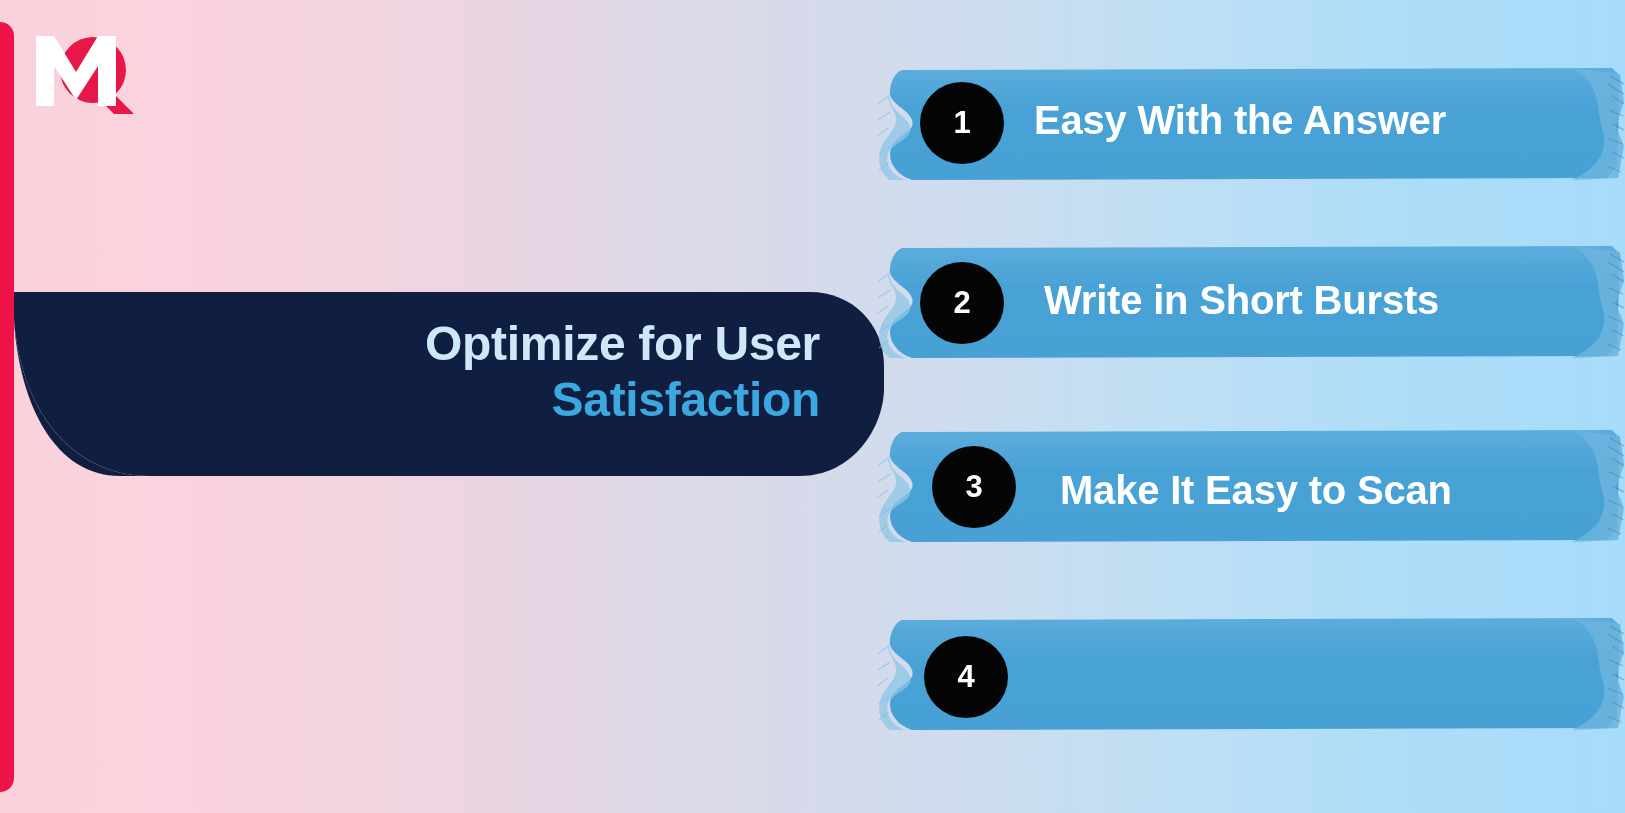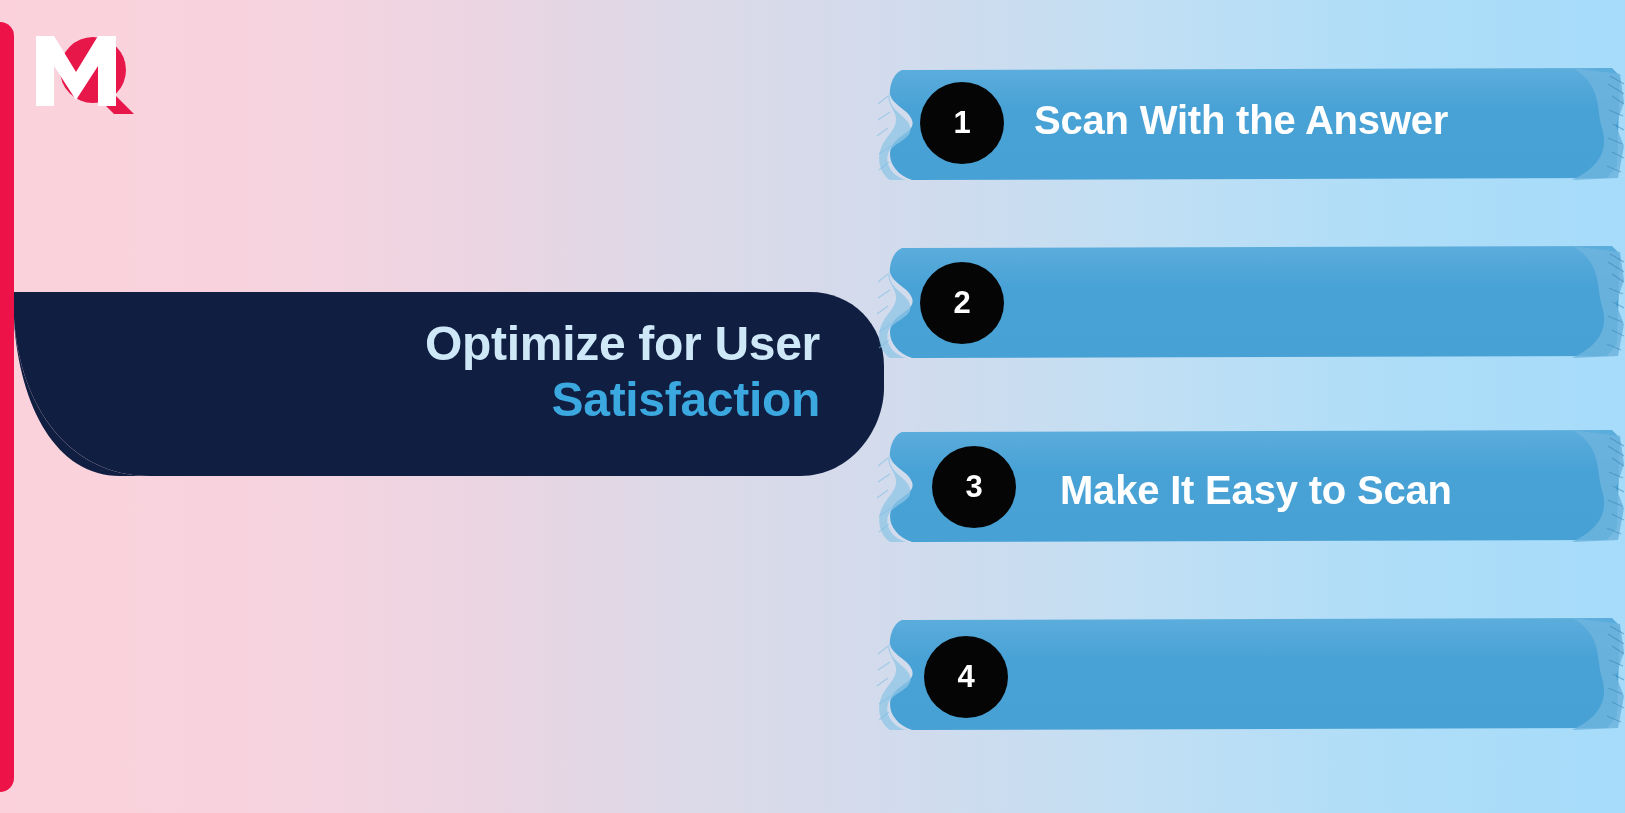--- a/index.html
+++ b/index.html
@@ -195,21 +195,21 @@
             <path d="M18 50 L6 58"></path>
           <path d="M16 66 L5 74"></path>
             <path d="M19 84 L7 92"></path>
           <path d="M17 100 L7 108"></path>
         </g>
       </svg>
     </div>
     <div class="badge">
       <span>1</span>
     </div>
-    <div class="banner-label">Scan With the Answer</div>
+    <div class="banner-label">Easy With the Answer</div>
   </div>
 
   <div class="banner" id="banner-2">
     <div class="stroke">
       <svg viewBox="0 0 752 124" preserveAspectRatio="none" xmlns="http://www.w3.org/2000/svg" aria-hidden="true">
         <defs>
           <linearGradient id="bg2" x1="0" y1="0" x2="0" y2="1">
             <stop offset="0%" stop-color="#5CADDC"></stop>
             <stop offset="35%" stop-color="#49A2D6"></stop>
             <stop offset="100%" stop-color="#47A1D5"></stop>
@@ -238,20 +238,21 @@
             <path d="M18 50 L6 58"></path>
           <path d="M16 66 L5 74"></path>
             <path d="M19 84 L7 92"></path>
           <path d="M17 100 L7 108"></path>
         </g>
       </svg>
     </div>
     <div class="badge">
       <span>2</span>
     </div>
+    <div class="banner-label">Write in Short Bursts</div>
   </div>
 
   <div class="banner" id="banner-3">
     <div class="stroke">
       <svg viewBox="0 0 752 124" preserveAspectRatio="none" xmlns="http://www.w3.org/2000/svg" aria-hidden="true">
         <defs>
           <linearGradient id="bg3" x1="0" y1="0" x2="0" y2="1">
             <stop offset="0%" stop-color="#5CADDC"></stop>
             <stop offset="35%" stop-color="#49A2D6"></stop>
             <stop offset="100%" stop-color="#47A1D5"></stop>

